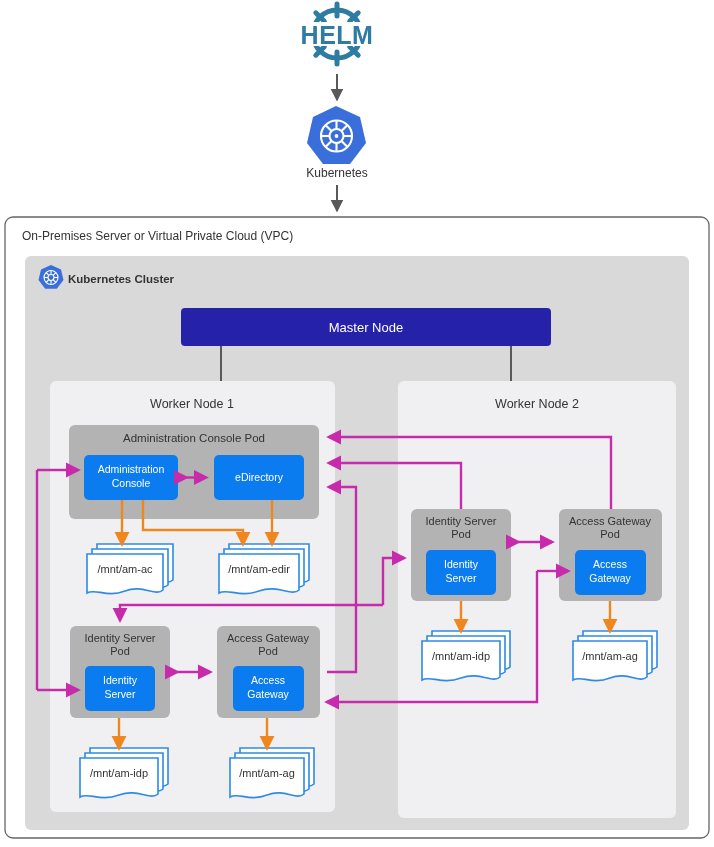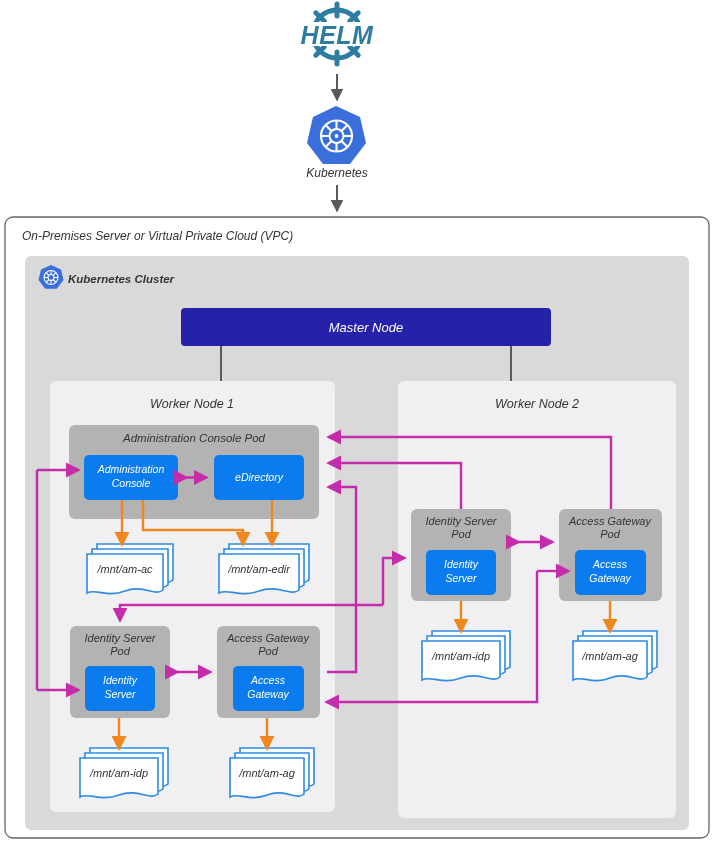--- a/index.html
+++ b/index.html
@@ -1,17 +1,17 @@
 <!DOCTYPE html>
 <html><head>
 <meta charset="utf-8">
 <style>
   html,body{margin:0;padding:0;background:#ffffff;}
   body{width:714px;height:847px;font-family:"Liberation Sans",sans-serif;overflow:hidden;position:relative;}
-  #stage{position:absolute;left:0;top:0;width:714px;height:627px;font-style:italic;}
+  #stage{position:absolute;left:0;top:0;width:714px;height:627px;}
   svg{display:block;}
   .lbl{font-family:"Liberation Sans",sans-serif;}
 </style>
 </head>
 <body>
 
 <div id="stage">
 <svg width="714" height="847" viewBox="0 0 714 847" xmlns="http://www.w3.org/2000/svg">
   <defs>
     <marker id="ah-orange" markerWidth="9" markerHeight="9" refX="5.2" refY="3.2" orient="auto">

